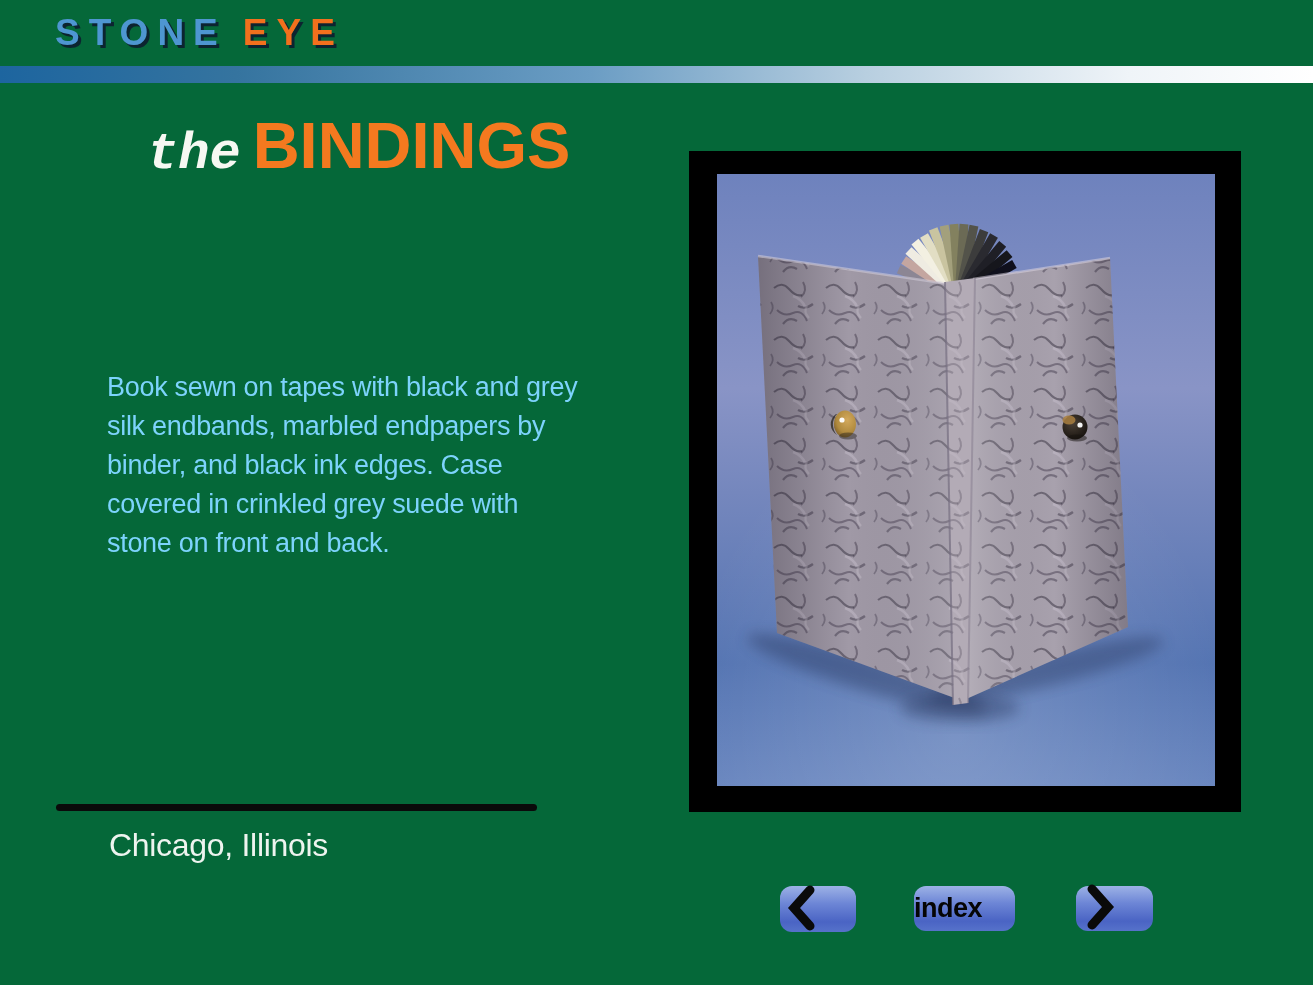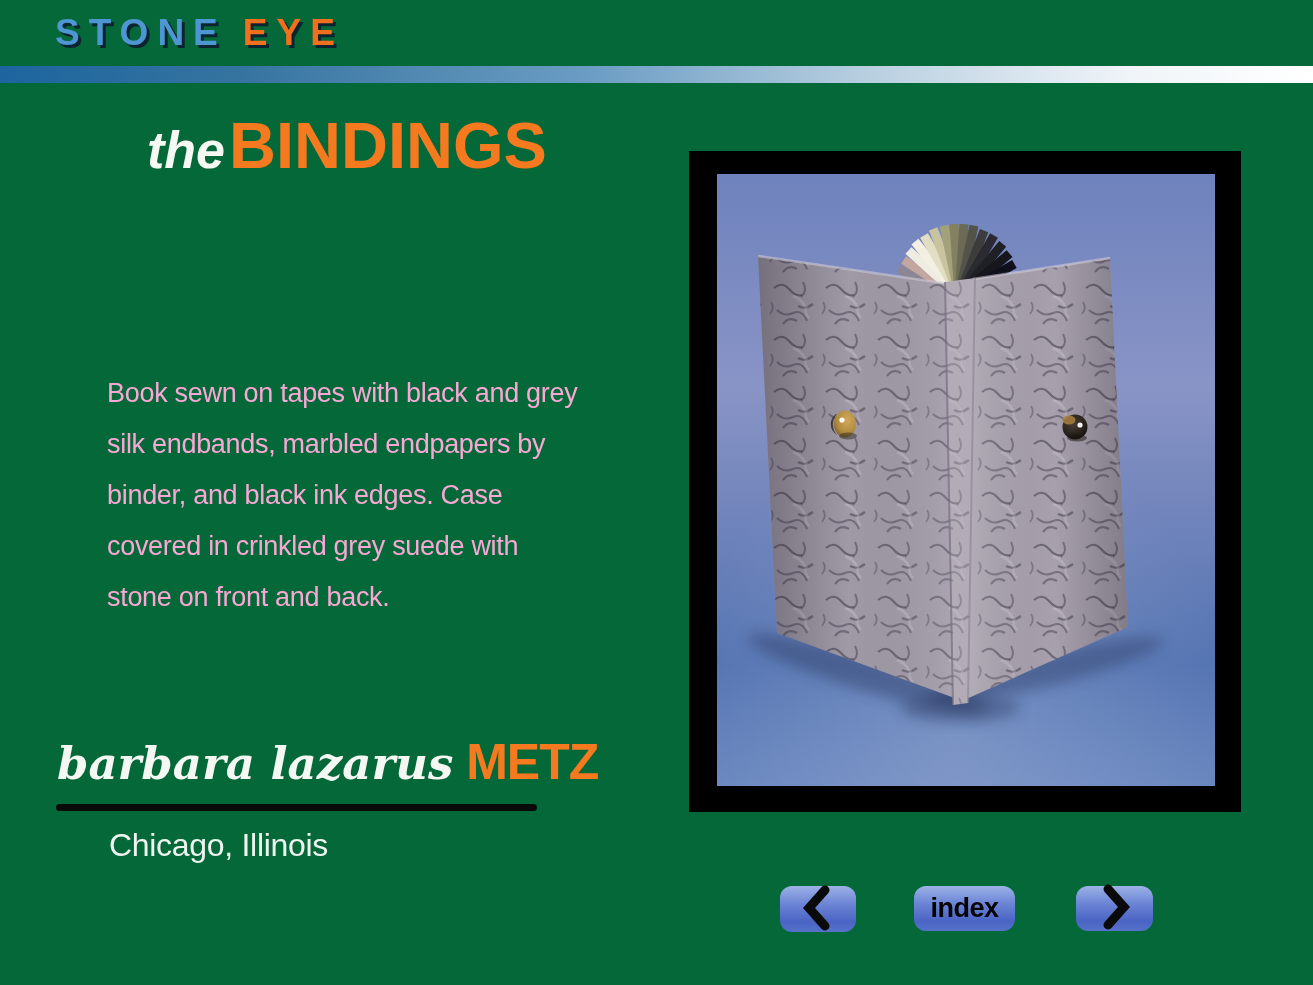--- a/index.html
+++ b/index.html
@@ -22,32 +22,32 @@
   .brand .w2{color:#f2701d;}
 
   .grad-bar{
     position:absolute;left:0;top:66px;width:1313px;height:17px;
     background:linear-gradient(90deg,#1d659f 0%,#35749f 18%,#6b9dc4 45%,#b8cfe0 66%,#eff4f8 86%,#ffffff 100%);
   }
 
   
   .page-title{position:absolute;left:147px;top:108px;white-space:nowrap;}
   .page-title .t-prefix{
-    font-family:Liberation Sans, sans-serif;font-style:italic;font-weight:bold;
-    font-size:52px;color:#f6f8f2;margin-right:4px;
+    font-family:Liberation Mono, monospace;font-style:italic;font-weight:bold;
+    font-size:52px;color:#f6f8f2;margin-right:12px;
   }
   .page-title .t-main{
     font-weight:bold;font-size:65px;color:#f4791f;letter-spacing:0px;
   }
 
   
   .description{
     position:absolute;left:107px;top:368px;width:540px;
-    font-size:27px;line-height:51px;letter-spacing:-0.3px;
-    color:#f9a8d4;white-space:pre-line;
+    font-size:27px;line-height:39px;letter-spacing:-0.3px;
+    color:#7dd3fc;white-space:pre-line;
   }
 
   
   .artist{position:absolute;left:57px;top:733px;white-space:nowrap;}
   .artist .a-first{
     font-family:"DejaVu Serif", serif;font-style:italic;font-weight:bold;
     font-size:45px;color:#f4f7f2;margin-right:13px;
   }
   .artist .a-last{
     font-weight:bold;font-size:50px;color:#f4791f;letter-spacing:-1px;
@@ -70,21 +70,21 @@
     position:absolute;left:28px;top:23px;width:498px;height:612px;
     overflow:hidden;
   }
   .photo svg{display:block;}
 
   
   .nav-btn{
     position:absolute;
     background:linear-gradient(180deg,#9db2e6 0%,#6d86d6 38%,#4a64c4 78%,#5672ca 100%);
     border:none;border-radius:12px;
-    display:flex;align-items:center;justify-content:center;
+    display:flex;align-items:center;justify-content:flex-start;
     cursor:pointer;padding:0;
   }
   .btn-prev{left:780px;top:886px;width:76px;height:46px;}
   .btn-index{left:914px;top:886px;width:101px;height:45px;}
   .btn-next{left:1076px;top:886px;width:77px;height:45px;}
   .btn-index .lbl{
     font-weight:bold;font-size:27px;color:#050505;letter-spacing:-0.5px;
   }
   .chev{display:block;}
 </style>
@@ -101,23 +101,20 @@
   <div class="page-title">
     <span class="t-prefix">the</span><span class="t-main">BINDINGS</span>
   </div>
 
   <div class="description">Book sewn on tapes with black and grey
 silk endbands, marbled endpapers by
 binder, and black ink edges. Case
 covered in crinkled grey suede with
 stone on front and back.</div>
 
-  <div class="artist">
-    <span class="a-first">barbara lazarus</span><span class="a-last">METZ</span>
-  </div>
   <div class="artist-rule"></div>
   <div class="location">Chicago, Illinois</div>
 
   <div class="photo-frame">
     <div class="photo">
       <svg width="498" height="612" viewBox="0 0 498 612">
         <defs>
           <linearGradient id="bgGrad" x1="0" y1="0" x2="0" y2="1">
             <stop offset="0" stop-color="#6e82bd"></stop>
             <stop offset="0.35" stop-color="#8994c6"></stop>

